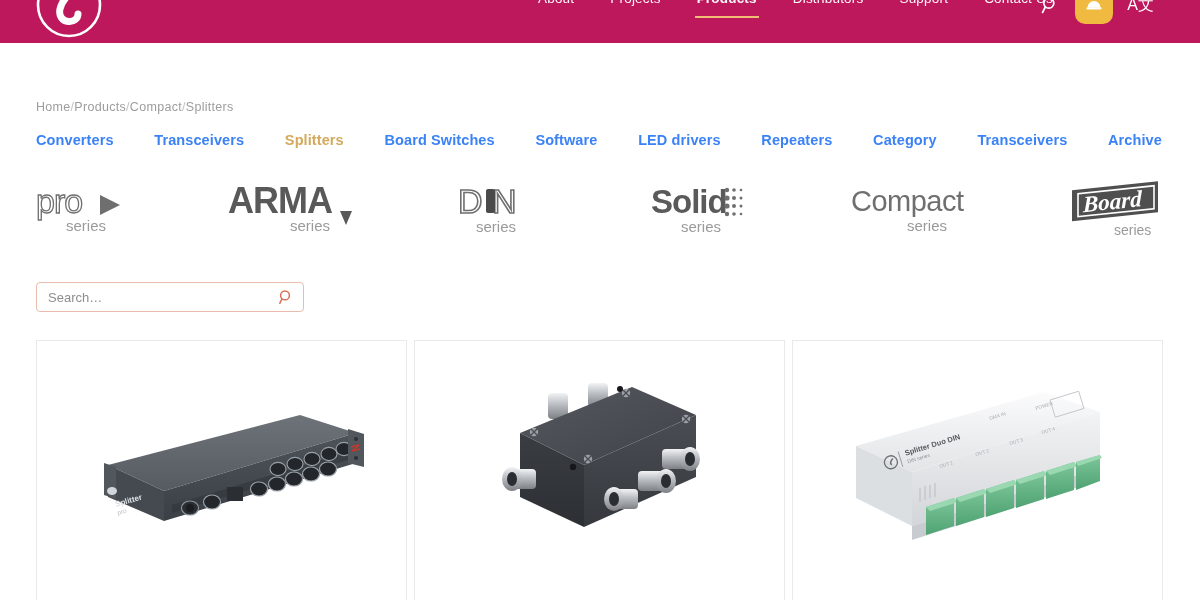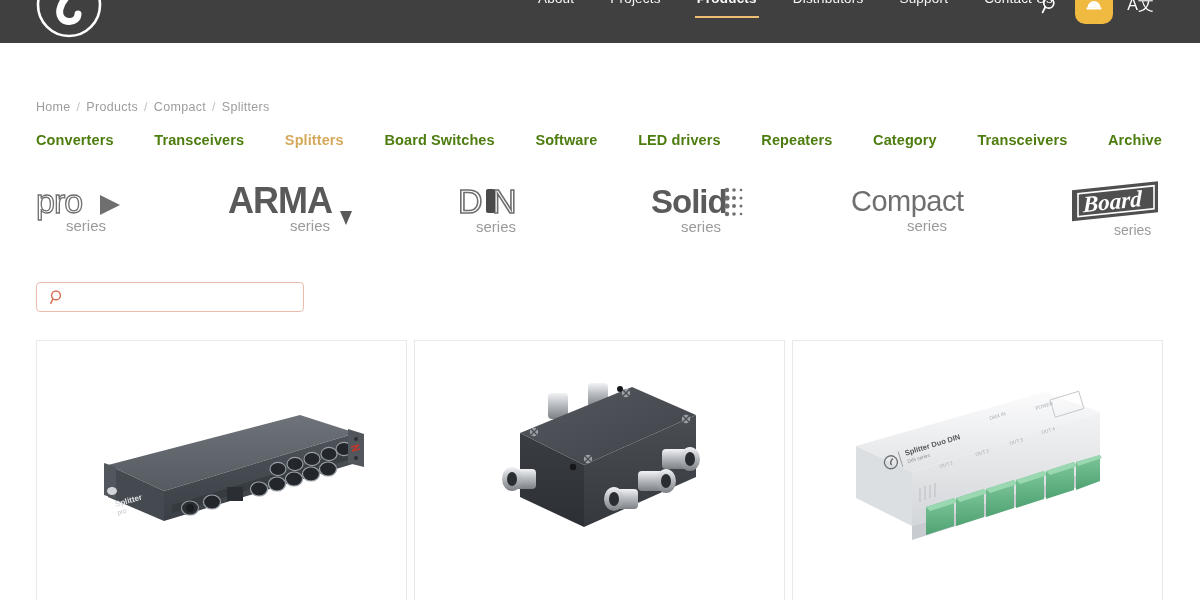--- a/index.html
+++ b/index.html
@@ -8,21 +8,21 @@
     overflow: hidden;
     background: #ffffff;
     font-family: "Liberation Sans", sans-serif;
   }
 
   
   .header {
     position: relative;
     width: 1200px;
     height: 43px;
-    background: #404040;
+    background: #be185d;
     overflow: hidden;
   }
   .logo-wrap {
     position: absolute;
     left: 34px; top: -30px;
     width: 70px; height: 70px;
   }
   .logo-wrap svg { display: block; }
 
   .main-nav {
@@ -89,38 +89,38 @@
     padding: 0 36px;
   }
 
   .breadcrumb {
     margin-top: 57px;
     font-size: 12.5px;
     color: #9d9d9d;
     letter-spacing: .3px;
     display: flex;
     align-items: flex-end;
-    gap: 6px;
+    gap: 0;
   }
   .crumb { cursor: pointer; }
   .crumb-sep { color: #c3c3c3; }
 
   
   .cat-tabs {
     margin-top: 18px;
     display: flex;
     align-items: center;
     justify-content: space-between;
     width: 1128px;
     padding-right: 2px;
   }
   .cat-tab {
     font-size: 14.5px;
     font-weight: bold;
-    color: #4d7c0f;
+    color: #3b82f6;
     letter-spacing: .1px;
     white-space: nowrap;
     cursor: pointer;
   }
   .cat-tab.active { color: #d4a95c; }
 
   
   .series-row {
     margin-top: 27px;
     display: flex;
@@ -319,20 +319,21 @@
           <rect x="12" y="14" width="76" height="23" fill="none" stroke="#ffffff" stroke-width="1.6"></rect>
           <text x="17" y="33" font-family="Liberation Serif, serif" font-size="23" font-weight="bold" font-style="italic" fill="#ffffff">Board</text>
         </g>
         <text x="48" y="54" font-family="Liberation Sans, sans-serif" font-size="14" fill="#9a9a9a">series</text>
       </svg>
     </span>
 
   </div>
 
   <div class="search-wrap">
+    <input class="search-input" type="text" placeholder="Search…" style="">
     <span class="search-btn">
       <svg width="16" height="16" viewBox="0 0 16 16" aria-hidden="true">
         <circle cx="7" cy="6.4" r="4.4" fill="none" stroke="#d96f55" stroke-width="1.5"></circle>
         <line x1="4" y1="9.8" x2="1.8" y2="14.4" stroke="#d96f55" stroke-width="1.5" stroke-linecap="round"></line>
       </svg>
     </span>
   </div>
 
   <div class="product-grid">
 

